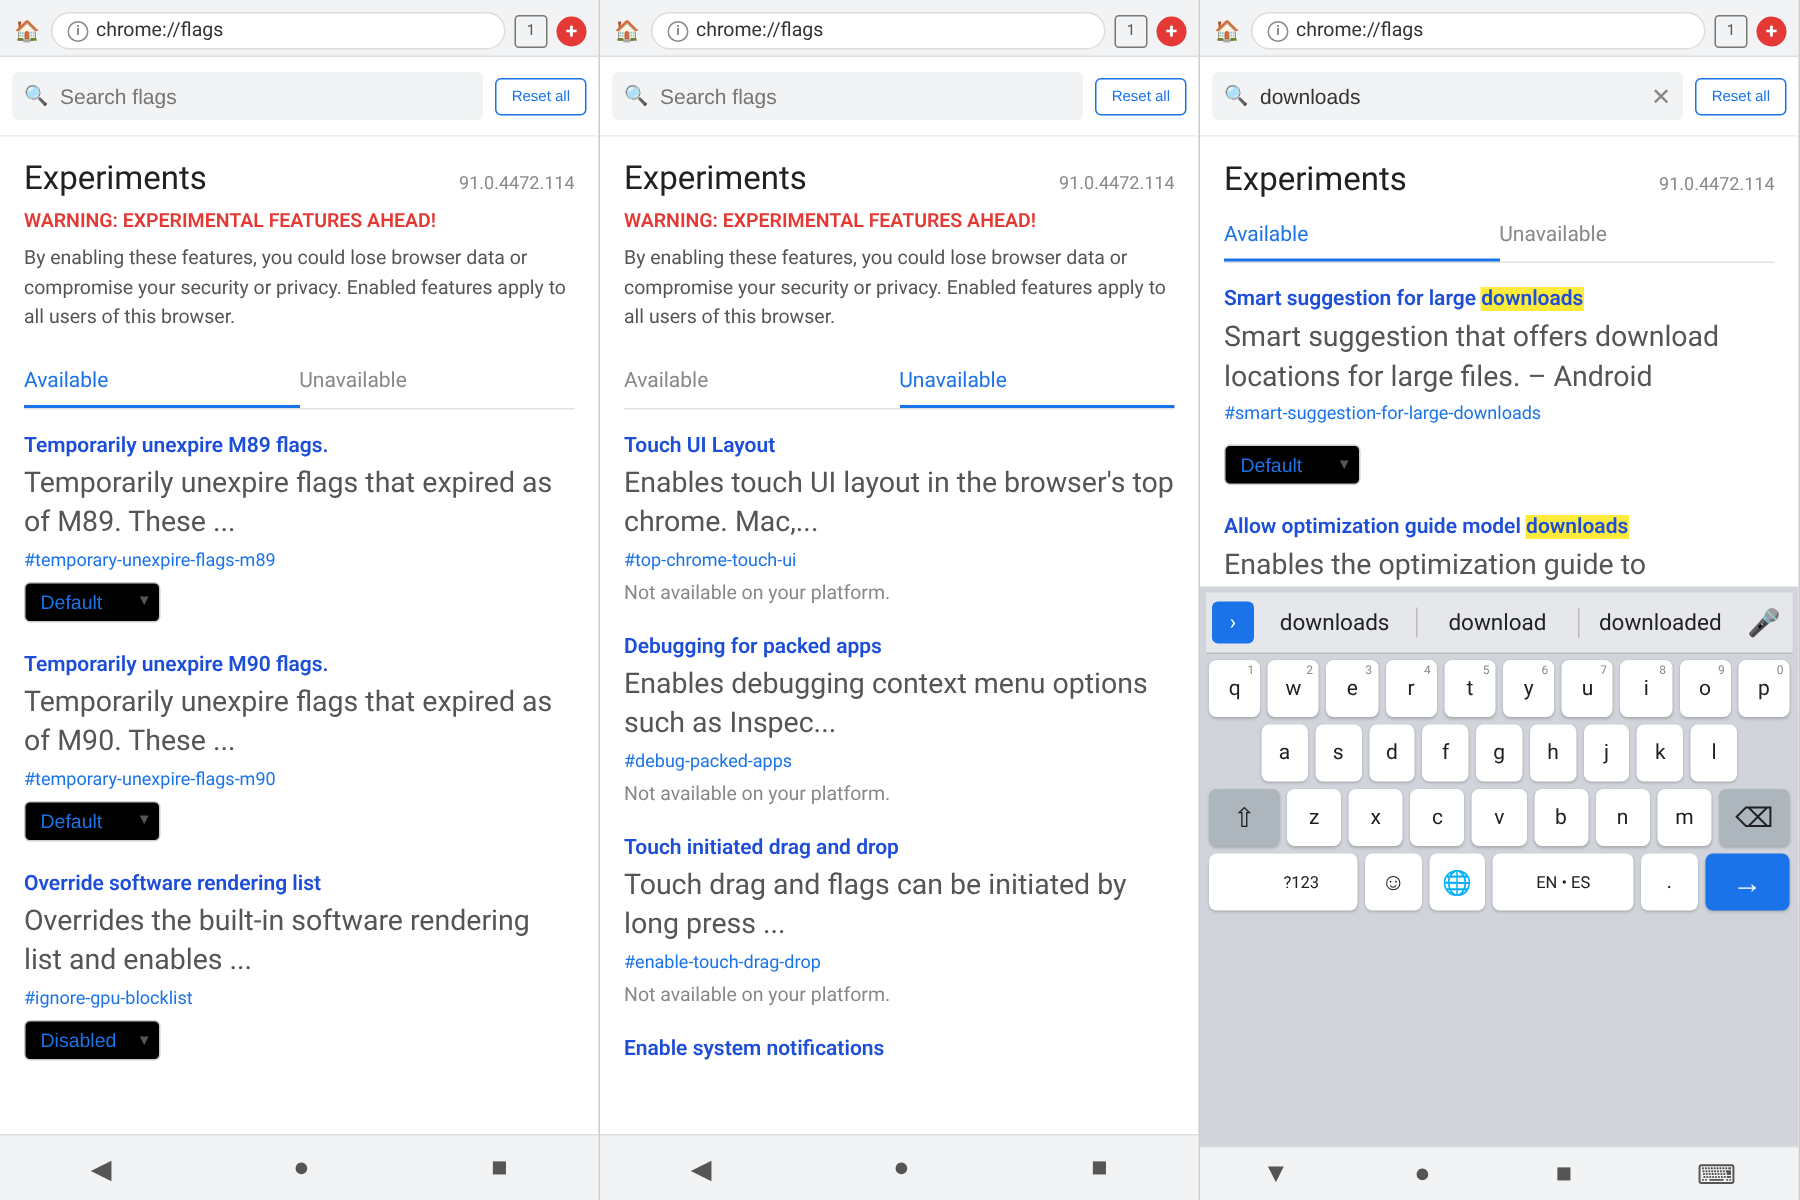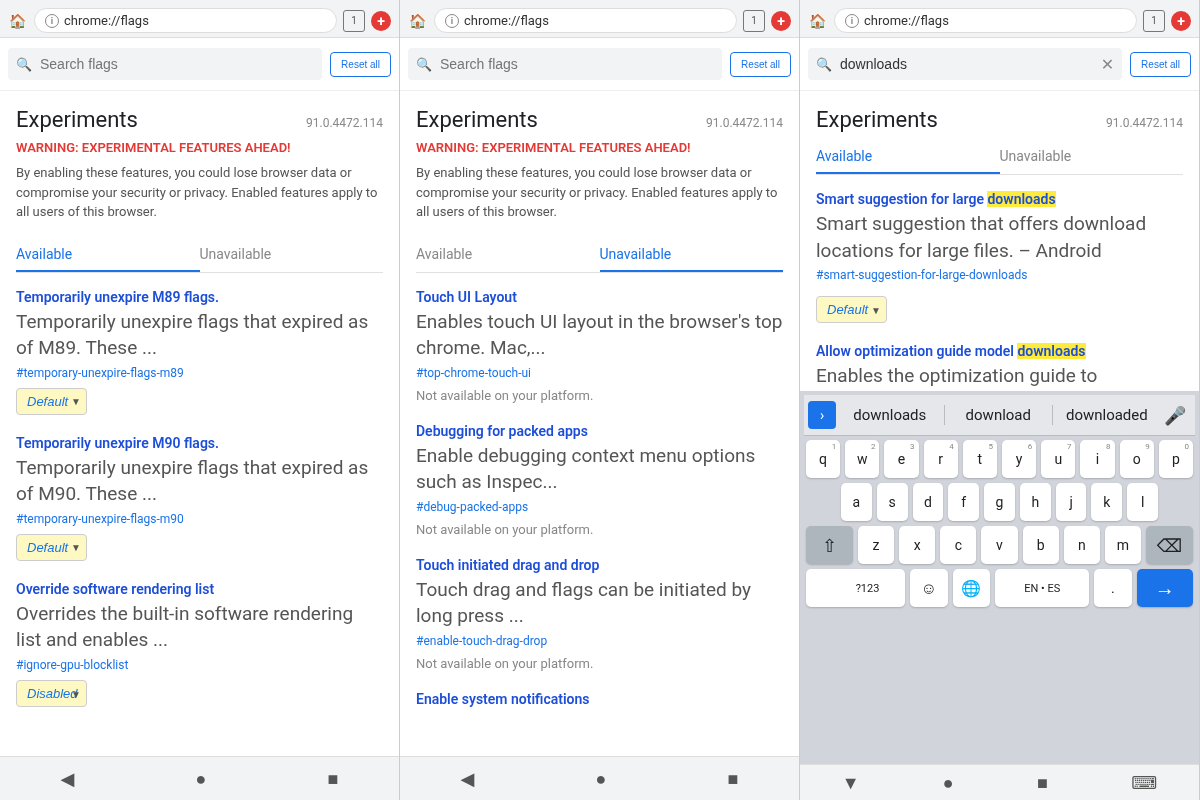--- a/index.html
+++ b/index.html
@@ -190,28 +190,27 @@
     .flag-link {
       font-size: 12px;
       color: #1a73e8;
       text-decoration: none;
       display: block;
       margin-bottom: 8px;
     }
     .flag-select {
       border: 1px solid #ccc;
       border-radius: 4px;
-      padding: 5px 8px 5px 10px;
+      padding: 5px 28px 5px 10px;
       font-size: 13px;
       color: #1a73e8;
-      background: #fef9c3;
+      background: #000000;
       appearance: none;
       cursor: pointer;
       position: relative;
-      font-style: italic;
     }
     .select-wrap {
       display: inline-block;
       position: relative;
     }
     .select-wrap::after {
       content: '▼';
       position: absolute;
       right: 6px;
       top: 50%;
@@ -458,21 +457,21 @@
 
     <div class="flag-item">
       <div class="flag-name">Touch UI Layout</div>
       <div class="flag-desc">Enables touch UI layout in the browser's top chrome. Mac,...</div>
       <a class="flag-link" href="#">#top-chrome-touch-ui</a>
       <div class="not-available">Not available on your platform.</div>
     </div>
 
     <div class="flag-item">
       <div class="flag-name">Debugging for packed apps</div>
-      <div class="flag-desc">Enable debugging context menu options such as Inspec...</div>
+      <div class="flag-desc">Enables debugging context menu options such as Inspec...</div>
       <a class="flag-link" href="#">#debug-packed-apps</a>
       <div class="not-available">Not available on your platform.</div>
     </div>
 
     <div class="flag-item">
       <div class="flag-name">Touch initiated drag and drop</div>
       <div class="flag-desc">Touch drag and flags can be initiated by long press ...</div>
       <a class="flag-link" href="#">#enable-touch-drag-drop</a>
       <div class="not-available">Not available on your platform.</div>
     </div>

